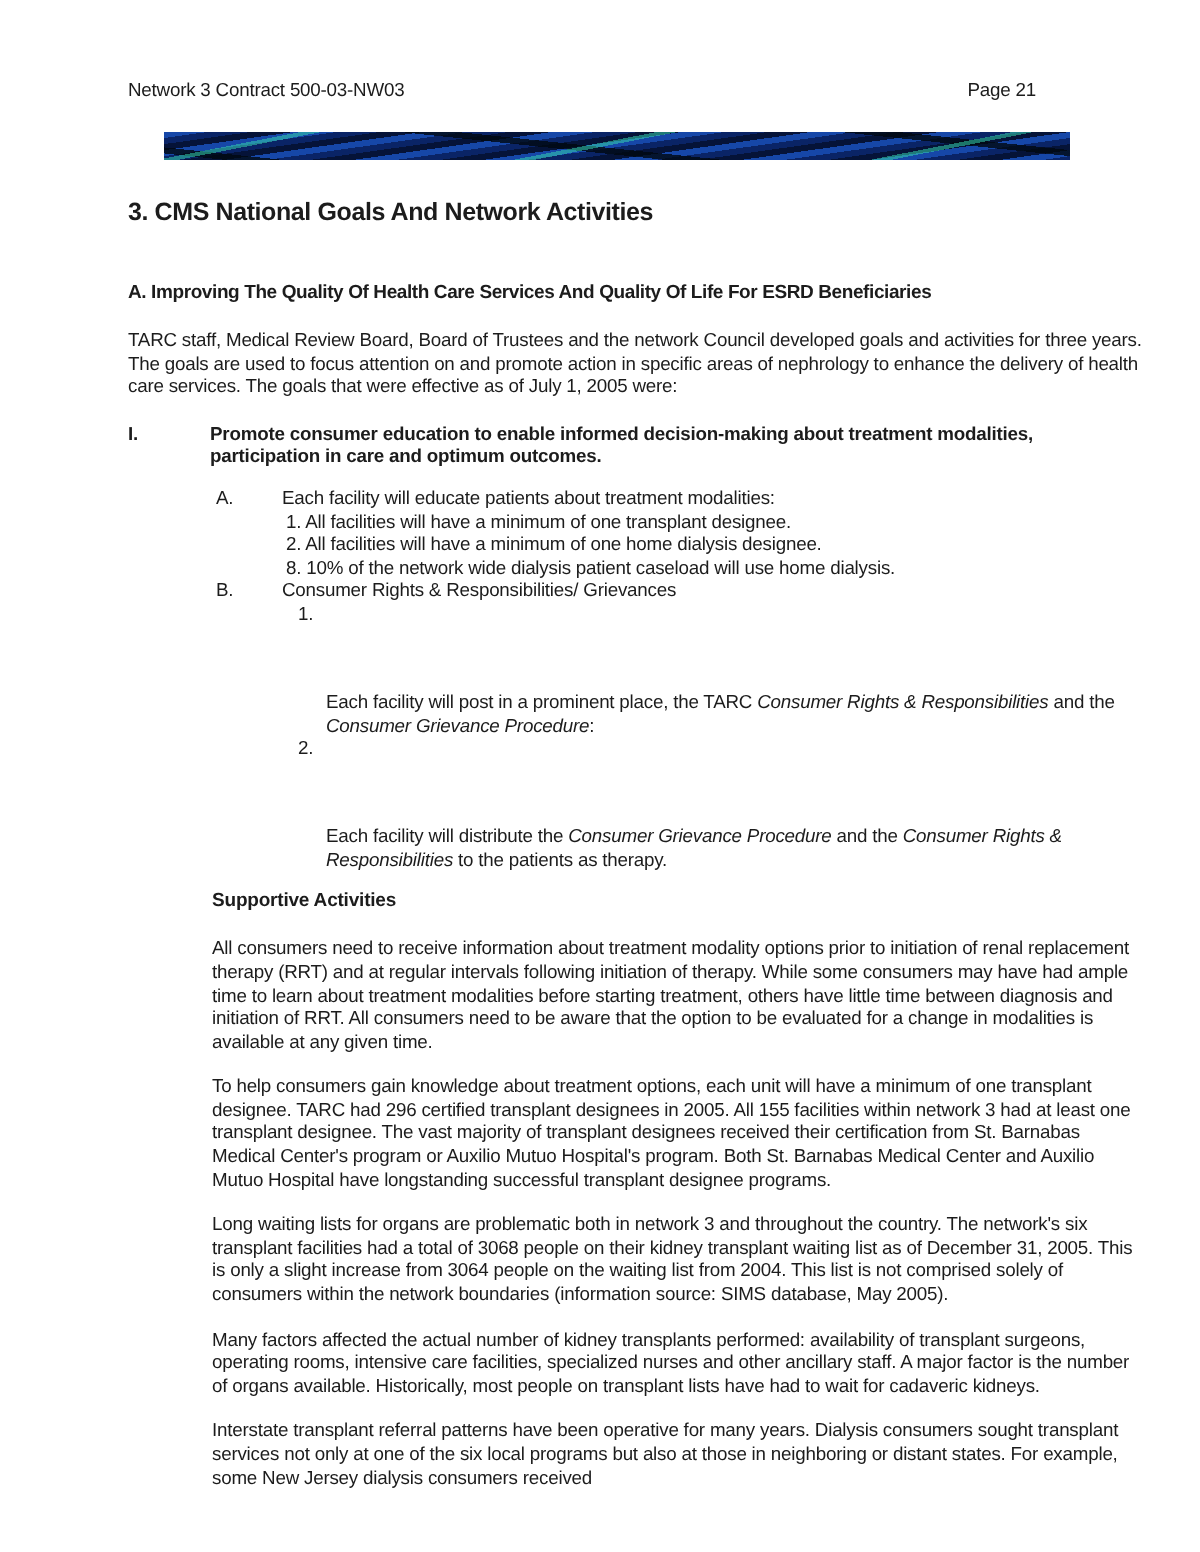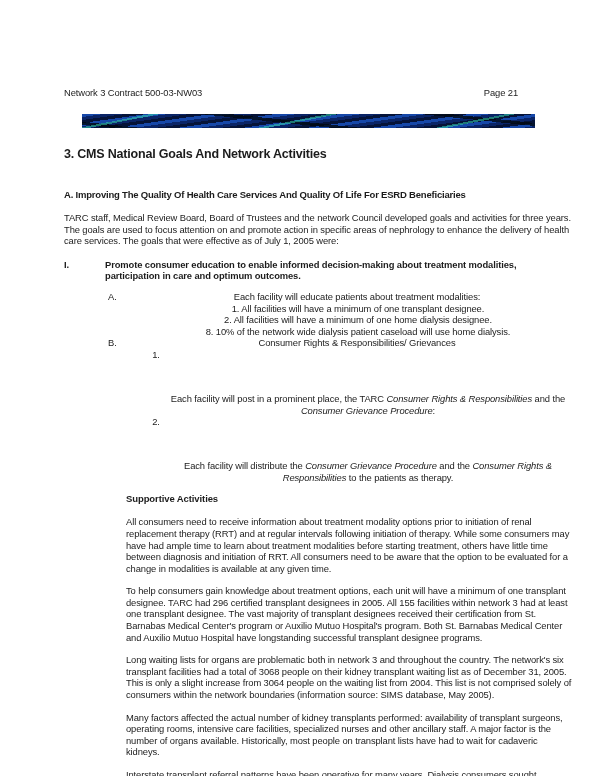--- a/index.html
+++ b/index.html
@@ -7,21 +7,21 @@
     width: 600px; height: 776px;
     background: #ffffff;
     font-family: "Liberation Sans", sans-serif;
     color: #1c1c1c;
     -webkit-font-smoothing: antialiased;
   }
   .page { position: relative; width: 600px; height: 776px; overflow: hidden; background: #fff; }
 
   .hdr {
     display: flex; justify-content: space-between;
-    padding: 87px 82px 0 64px;
+    padding: 39px 82px 0 64px;
     font-size: 9.4px; letter-spacing: -0.1px;
   }
 
   .banner {
     margin: 16px 0 0 82px;
     width: 453px; height: 14px;
   }
 
   .content { padding: 0 27px 0 64px; }
 
@@ -36,29 +36,29 @@
   .body { font-size: 9.4px; line-height: 11.6px; letter-spacing: -0.1px; }
   p.body { margin: 11px 0 0 0; }
 
   .goal-row { display: flex; margin-top: 12px; font-weight: bold; }
   .goal-row .gm { width: 41px; flex: none; }
   .goal-row .gt { flex: 1; }
 
   .outline { margin-top: 9px; }
   .oitem { display: flex; }
   .oitem > .m { margin-left: 44px; width: 33px; flex: none; }
-  .oitem > .t { flex: 1; text-align: center; }
+  .oitem > .t { flex: 1; }
   .alines > div { margin-left: 2px; }
 
   .bsub { display: flex; margin-left: 8px; }
   .bsub .m2 { width: 14px; flex: none; }
   .bsub .t2 { flex: 1; margin-top: 44px; }
   .bsub i { font-style: italic; }
 
-  .supportive { margin-left: 62px; }
+  .supportive { margin-left: 42px; }
   .supportive h3 {
     font-size: 9.5px; font-weight: bold; letter-spacing: -0.1px;
     margin: 10px 0 0 0; line-height: 12px;
   }
 </style>
 </head>
 <body>
 
 <div class="page">
 

